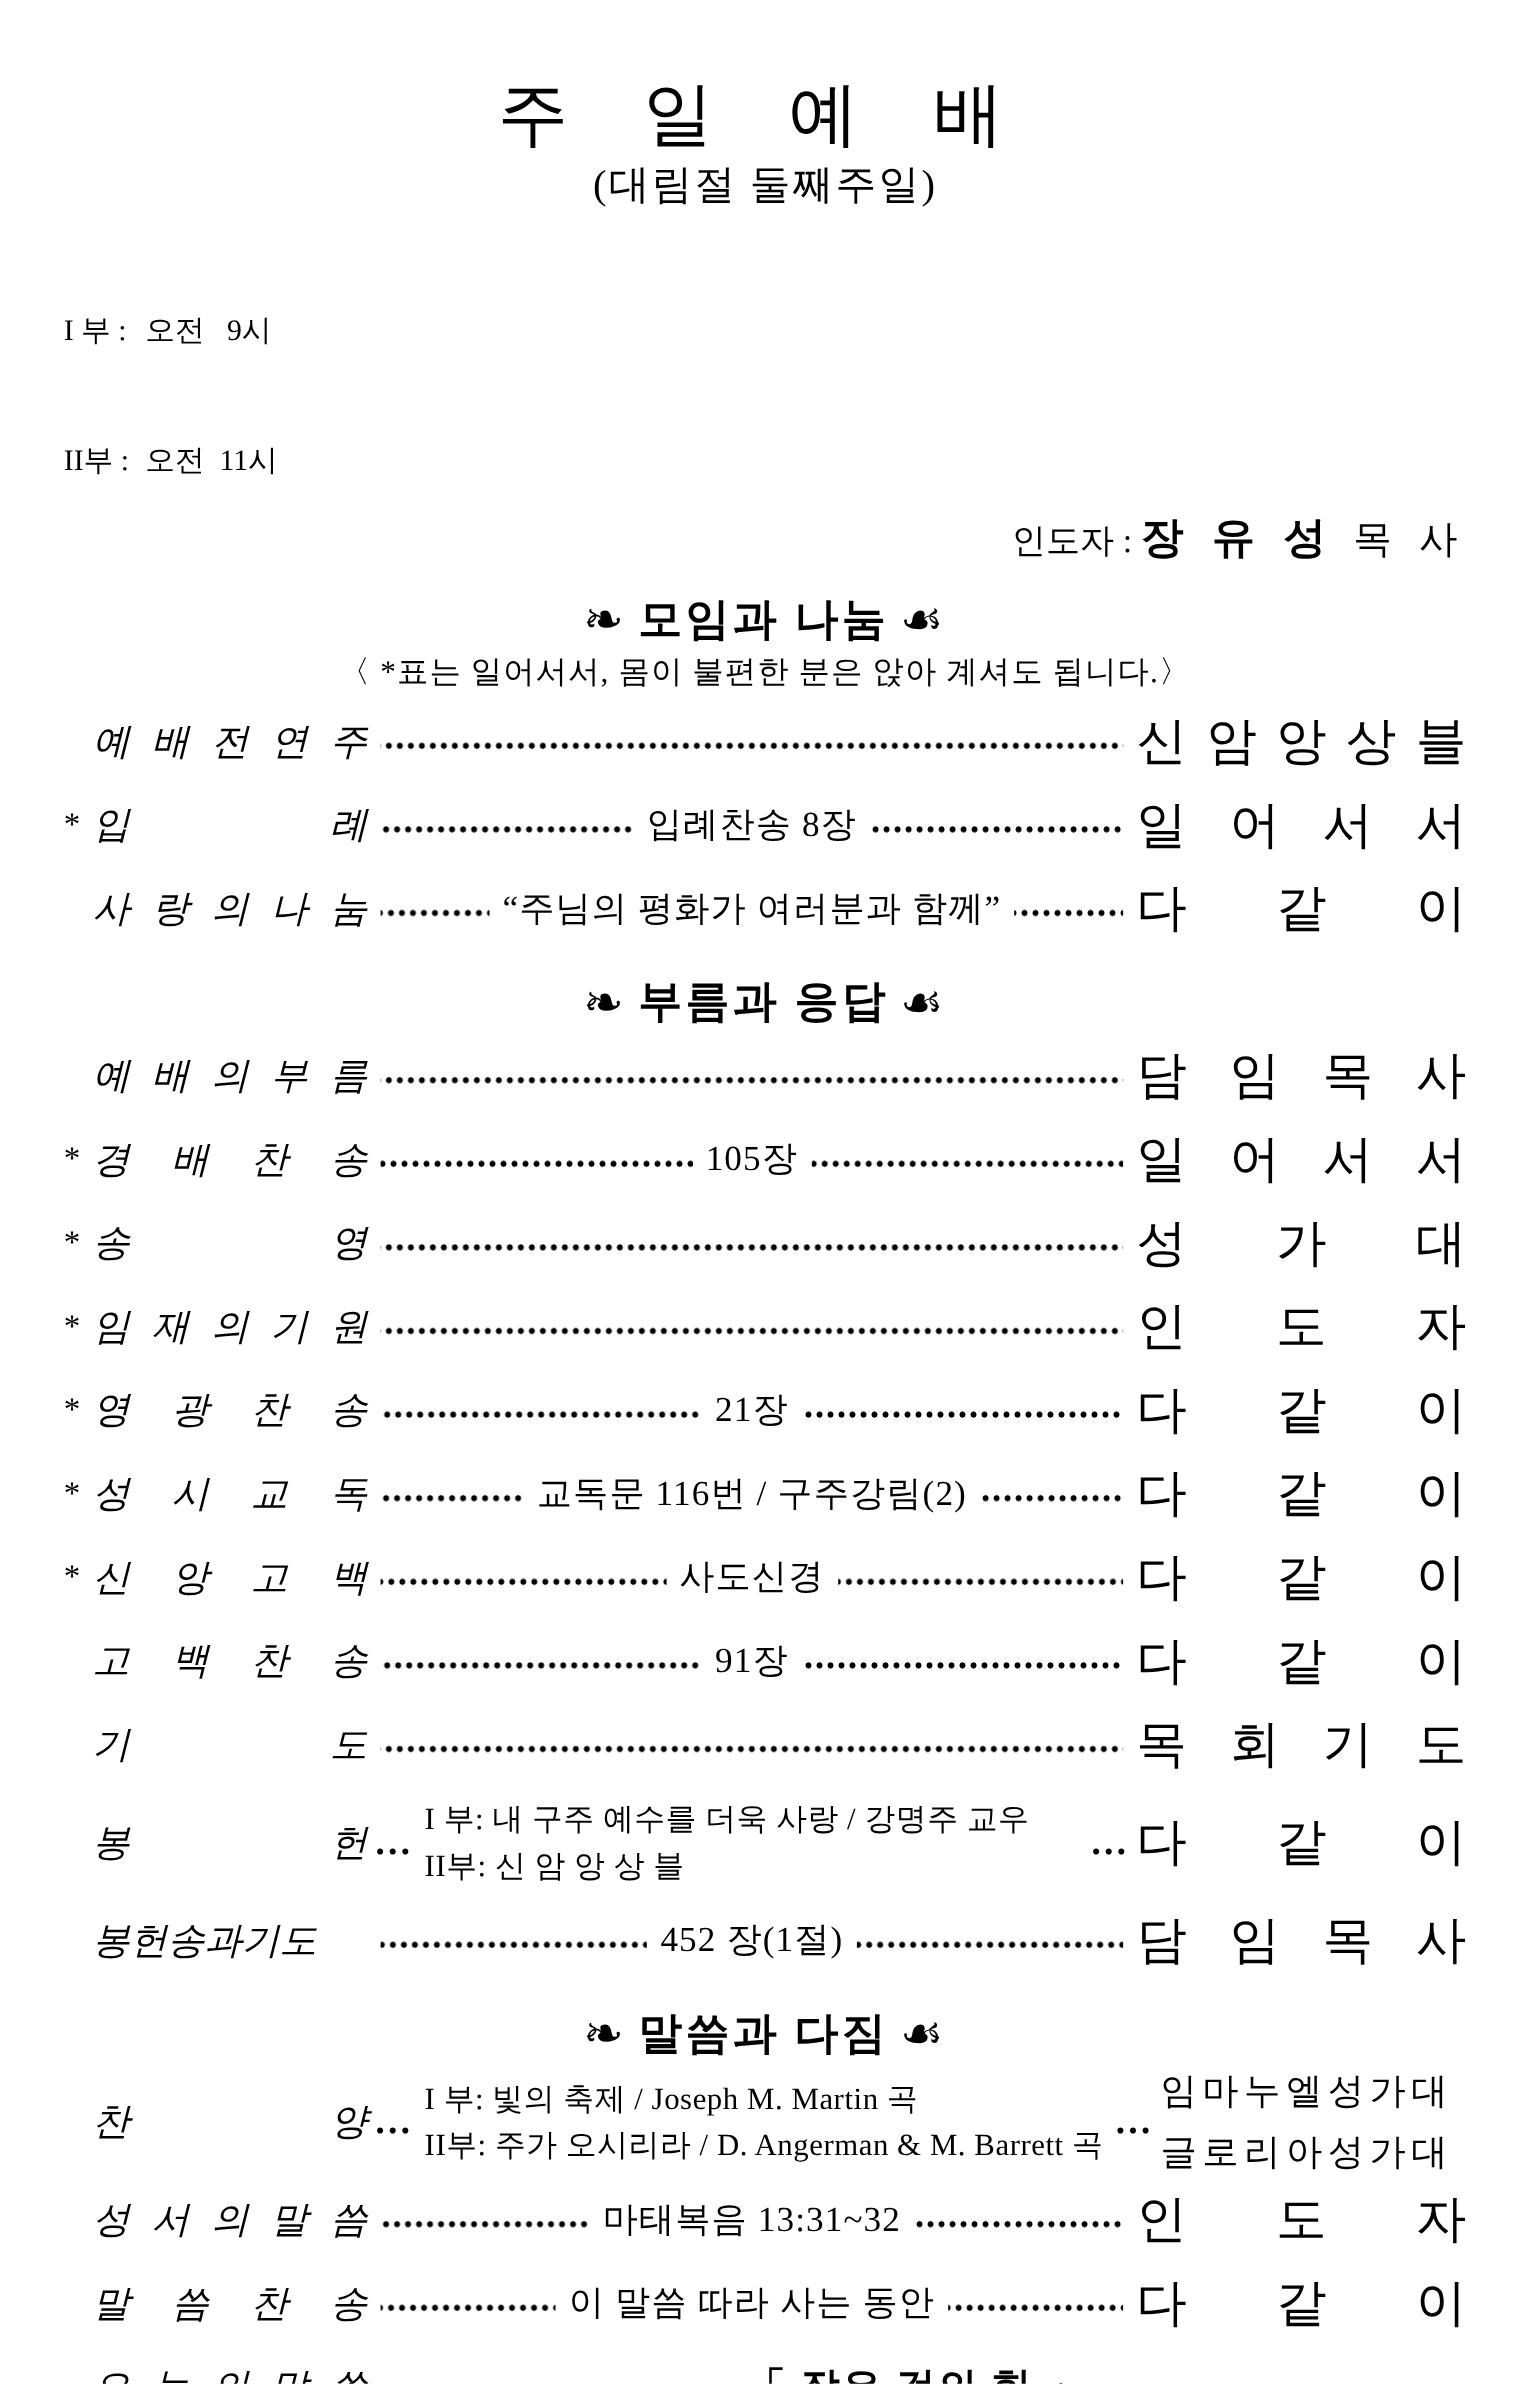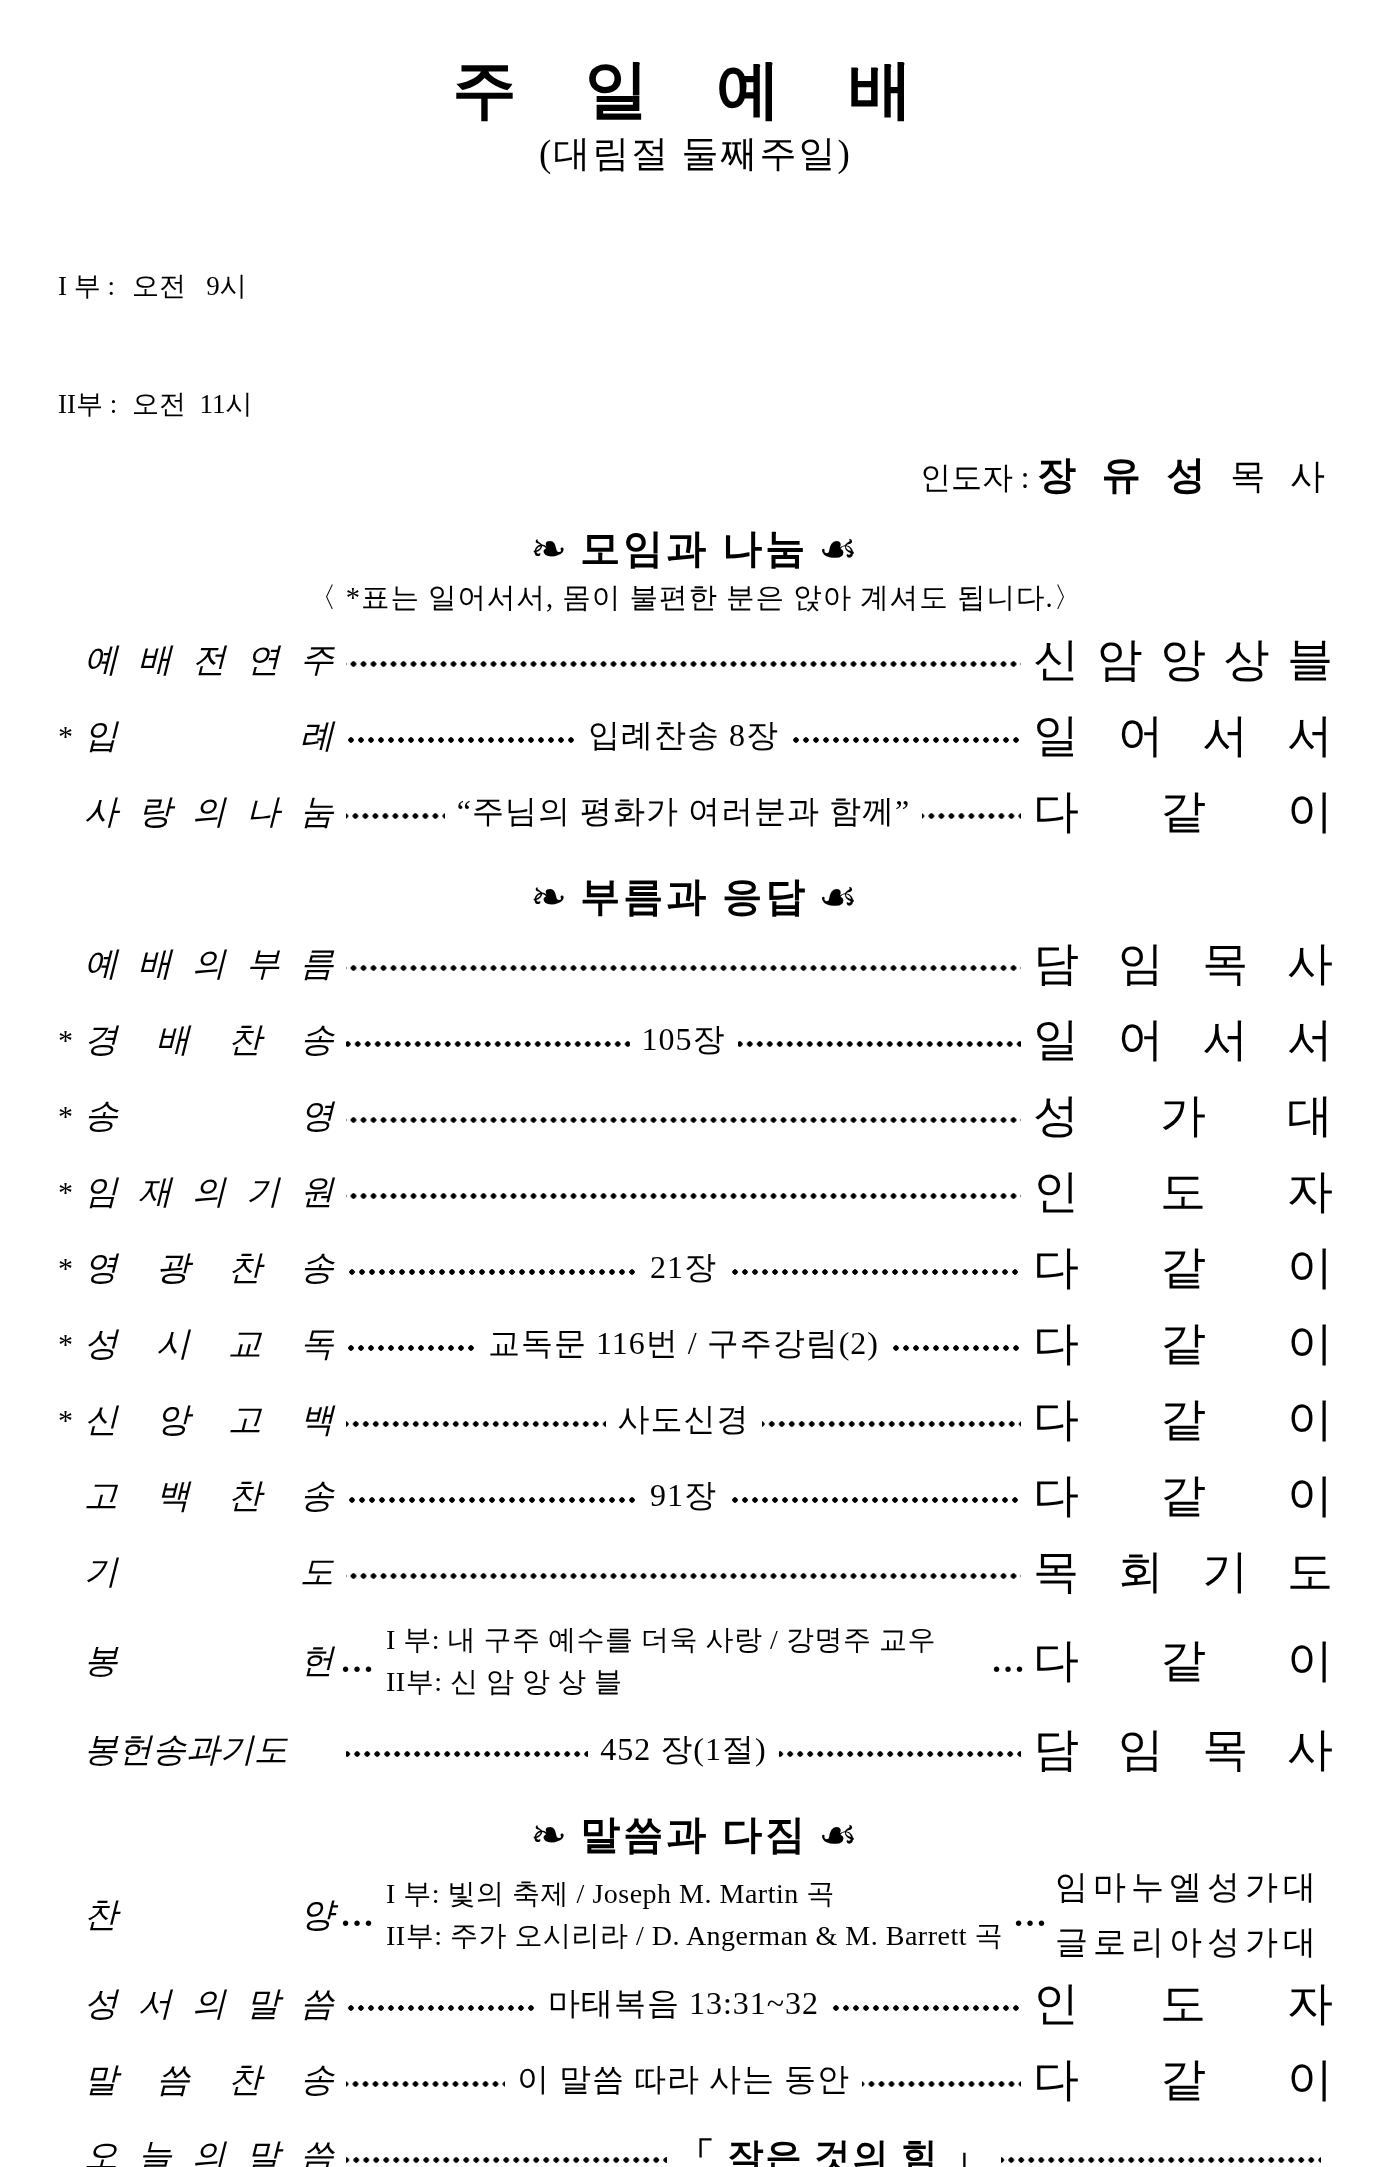--- a/index.html
+++ b/index.html
@@ -5,22 +5,22 @@
   html,body{margin:0;padding:0;}
   body{
     width:1391px;height:2167px;
     background:#ffffff;color:#000;
     font-family:"Liberation Serif","DejaVu Serif",serif;
     box-sizing:border-box;overflow:hidden;
     padding:56px 58px 20px 58px;
   }
   
   .title{
-    text-align:center;font-size:64px;font-weight:bold;
-    letter-spacing:26px;line-height:1.05;
+    text-align:center;font-size:64px;font-weight:normal;
+    letter-spacing:26px;line-height:1.05;margin-top:14px;
   }
   .subtitle{
     text-align:center;font-size:37px;letter-spacing:2px;margin-top:6px;
   }
   .topline{
     display:flex;justify-content:space-between;align-items:flex-end;
     margin-top:10px;min-height:78px;
   }
   .times{font-size:27px;line-height:1.45;white-space:pre;}
   .times .t-row{display:flex;}

